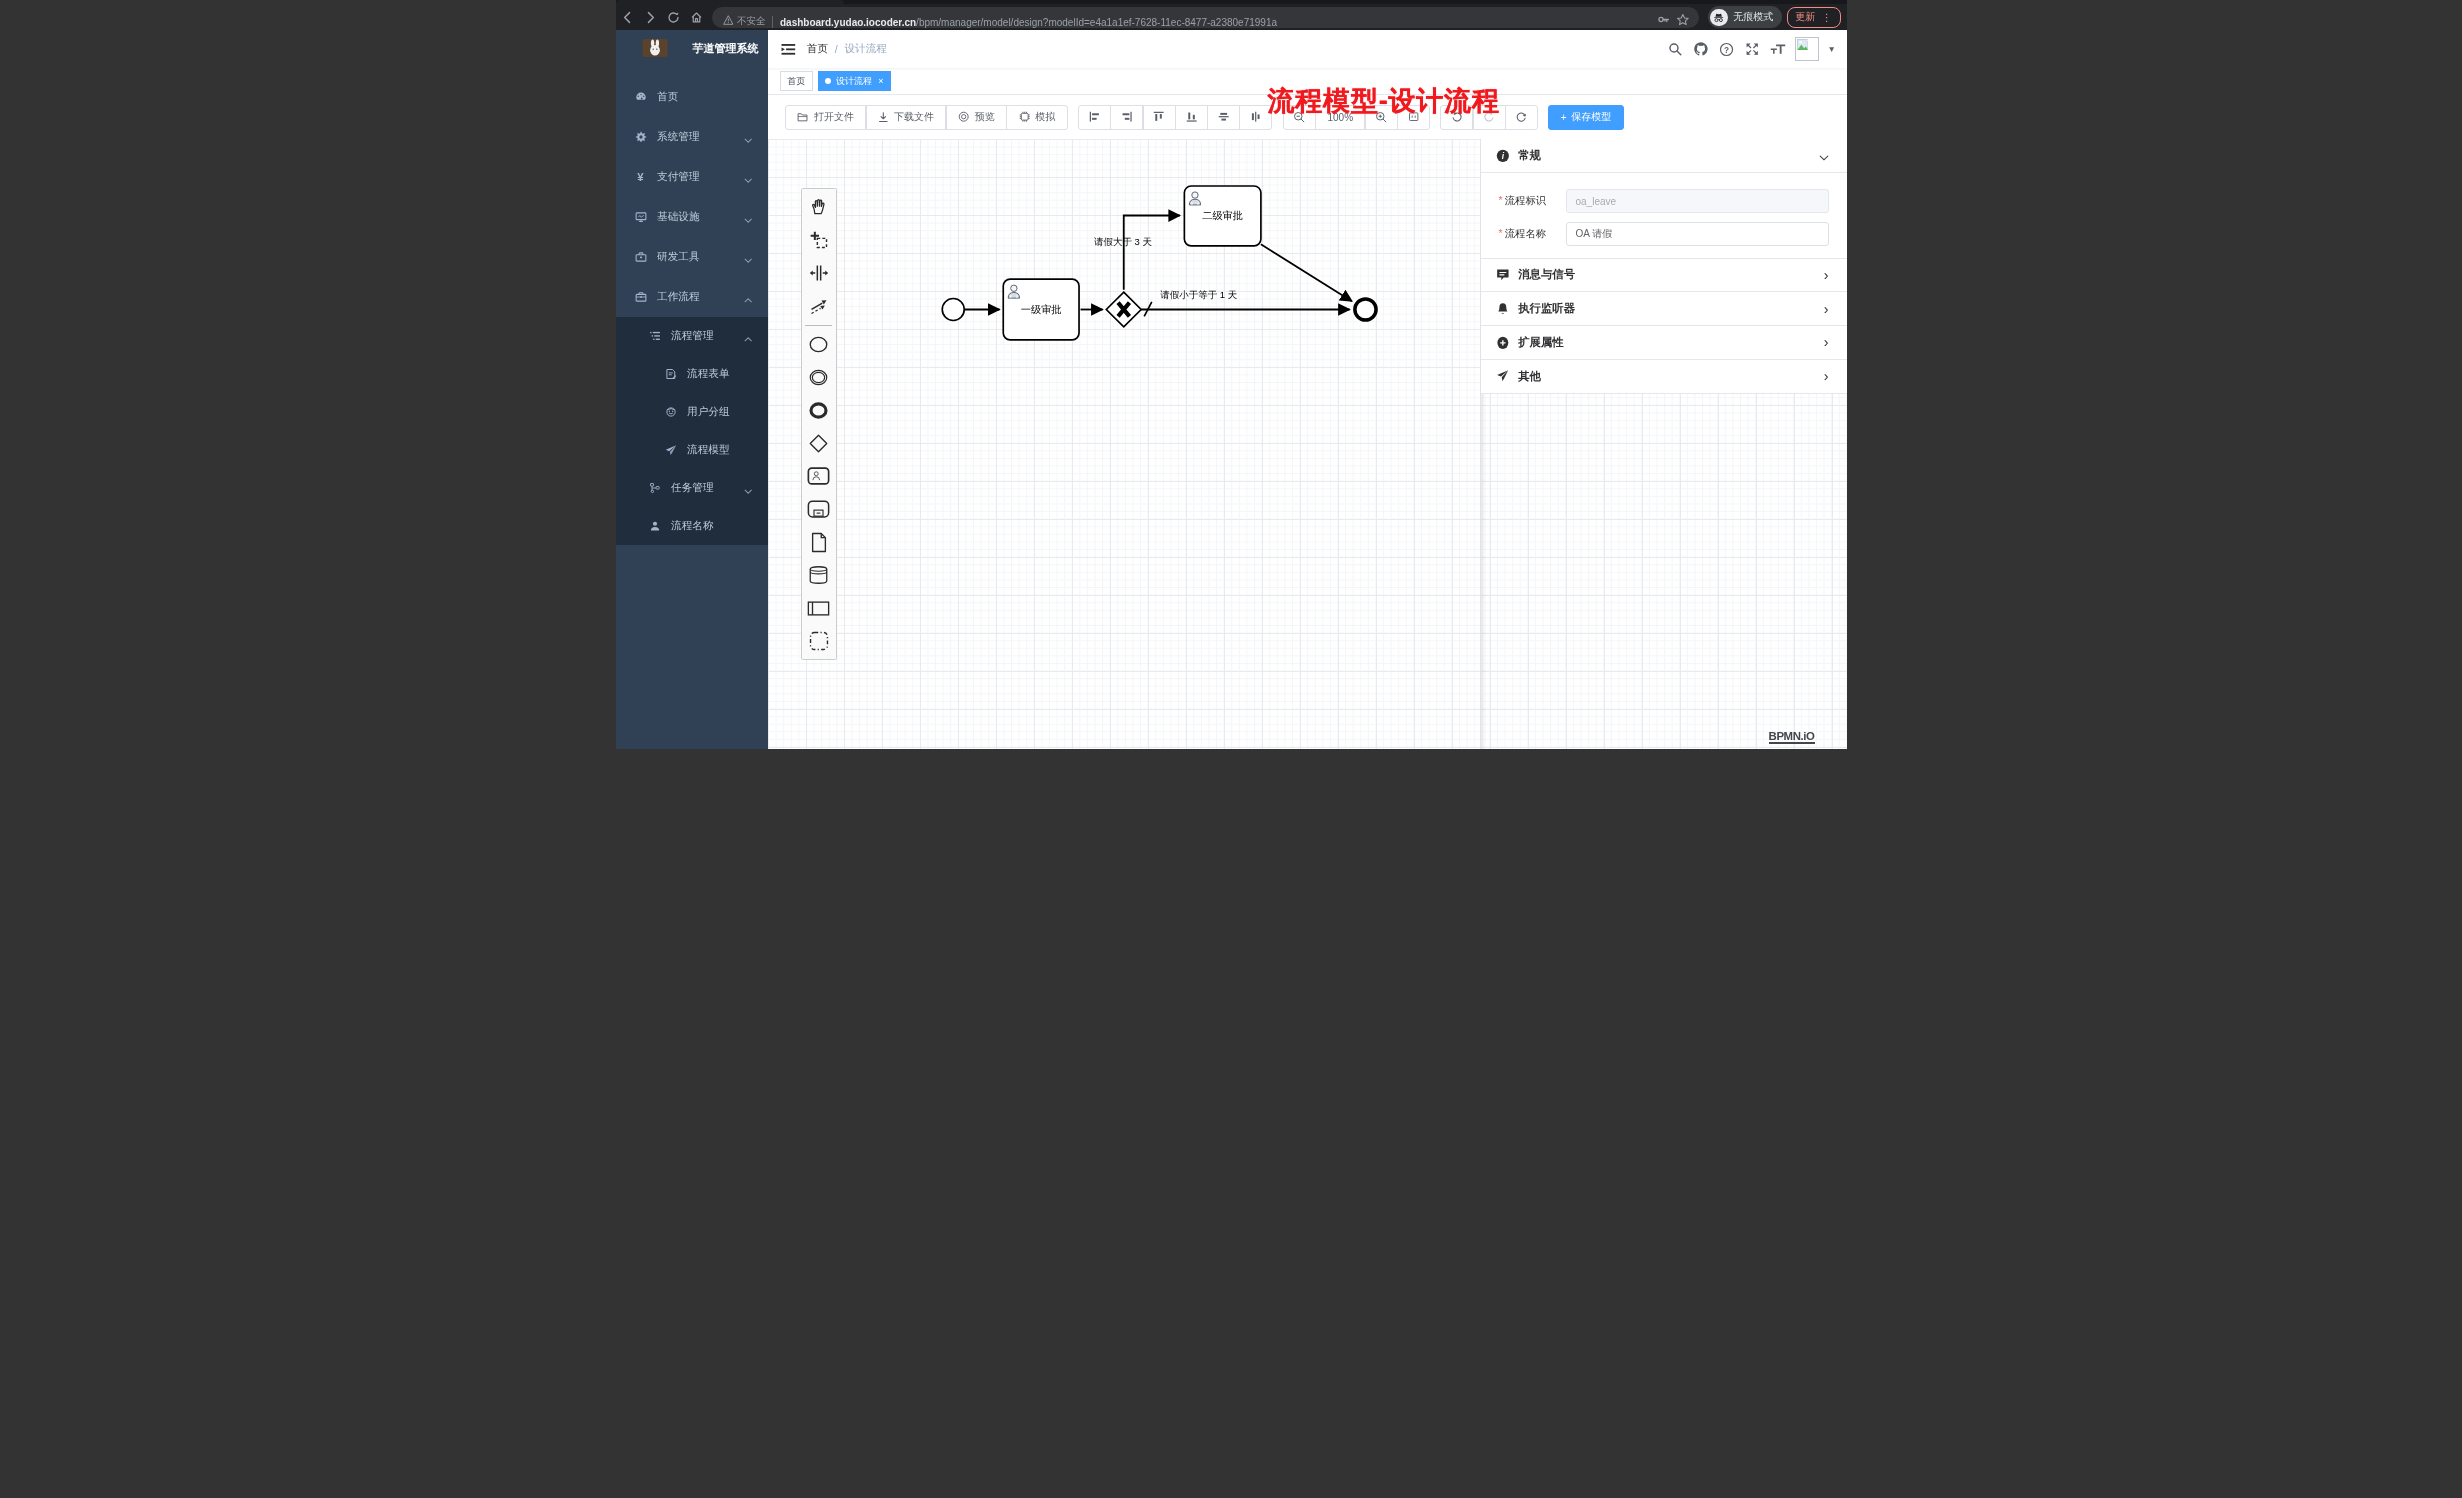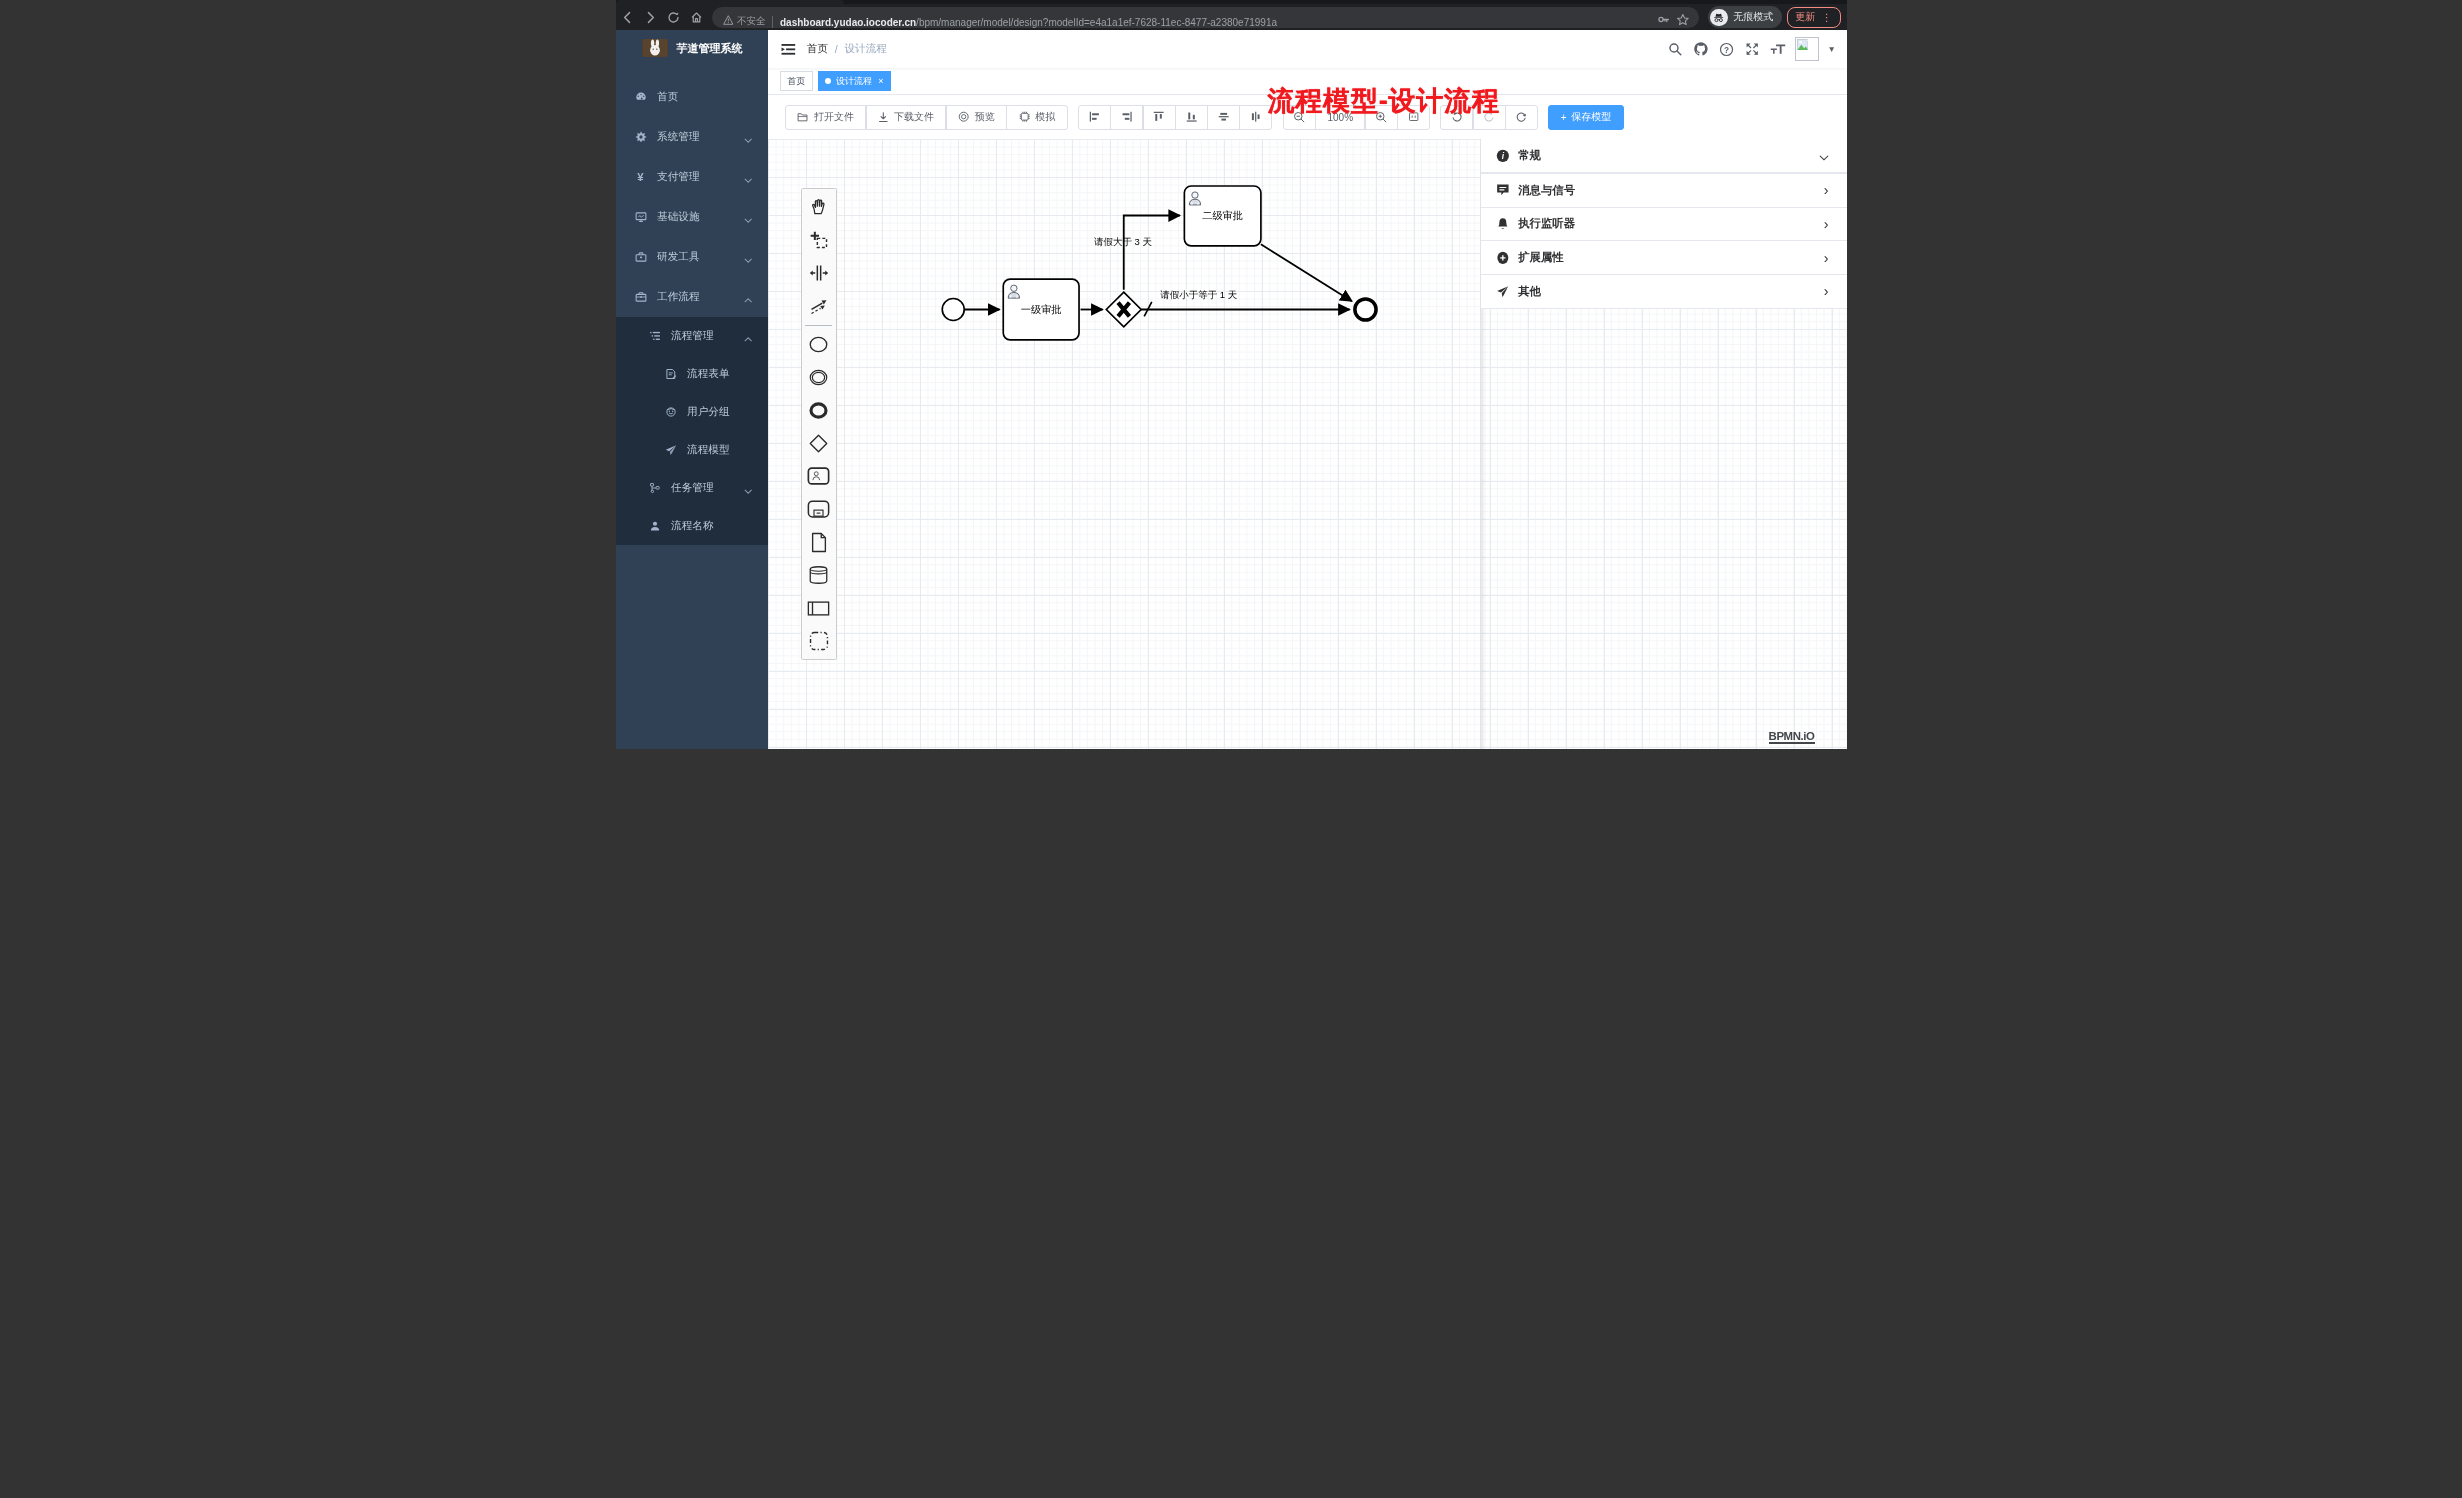--- a/index.html
+++ b/index.html
@@ -21,21 +21,21 @@
   .url .path { color:#9aa0a6; }
   .omni-right { display:flex; align-items:center; gap:3px; color:#9aa0a6; }
   .incog { display:flex; align-items:center; gap:5.3px; background:#3c4043; border-radius:11.4px; height:22px; padding:1.5px 9px 1.5px 2.3px; color:#e8eaed; font-size:10px; margin:0 4.6px; flex:0 0 auto; }
   .incog-circ { width:17.5px; height:17.5px; border-radius:50%; background:#e8eaed; display:flex; align-items:center; justify-content:center; }
   .update-pill { display:flex; align-items:center; gap:6px; border:1.1px solid #f28b82; color:#f28b82; border-radius:8px; height:20.5px; padding:0 7.6px; font-size:10px; margin-right:6px; flex:0 0 auto; }
   .dots { font-size:10.6px; line-height:1; letter-spacing:0; }
 
   
   .app { position:absolute; top:30px; left:0; right:0; bottom:0; }
   .sidebar { position:absolute; left:0; top:0; bottom:0; width:152px; background:#304156; overflow:hidden; }
-  .logo-row { display:flex; align-items:center; gap:9px; padding:9px 0 9px 26px; }
+  .logo-row { display:flex; align-items:center; gap:25px; padding:9px 0 9px 26px; }
   .logo-img { width:26px; height:18px; border-radius:2.3px; overflow:hidden; background:#4a3826; flex:0 0 auto; }
   .logo-title { color:#fff; font-size:11px; font-weight:bold; white-space:nowrap; }
   .menu { margin-top:10.6px; }
   .mi { position:relative; height:40px; display:flex; align-items:center; color:#bfcbd9; font-size:10.6px; cursor:pointer; }
   .mi .ic { width:12px; height:12px; margin-right:10.6px; display:flex; align-items:center; justify-content:center; color:#a3b4cc; flex:0 0 auto; }
   .mi.l1 { padding-left:19px; }
   .mi.l2 { padding-left:33px; height:38px; }
   .mi.l3 { padding-left:49px; height:38px; }
   .submenu { background:#1f2d3d; }
   .chev { position:absolute; right:15px; top:50%; margin-top:-3px; color:#8a97a8; }
@@ -690,20 +690,30 @@
                   <circle cx="9" cy="9" r="8" fill="#303133"></circle>
                   <text x="9" y="13.2" text-anchor="middle" font-size="11" font-style="italic" font-weight="bold" fill="#fff">i</text>
                 </svg>
               </span>
             <span>常规</span>
             <span class="rchev"><svg width="10" height="6" viewBox="0 0 13 8">
                   <path d="M1 1 L6.5 6.5 L12 1" stroke="#303133" stroke-width="1.4" fill="none"></path>
                 </svg></span>
           </div>
           <div class="sect-sep"></div>
+          <div class="gen-body">
+            <div class="frow">
+              <span class="flabel"><span class="req">*</span><span>流程标识</span></span>
+              <input class="finput disabled" readonly="" value="oa_leave" style="">
+            </div>
+            <div class="frow">
+              <span class="flabel"><span class="req">*</span><span>流程名称</span></span>
+              <input class="finput" value="OA 请假" style="">
+            </div>
+          </div>
           <div class="sect-sep"></div>
           <div class="sect-head">
             <span class="sic">
                 <svg width="13.7" height="13.7" viewBox="0 0 18 18" fill="#303133">
                   <path d="M1.5 2 H16.5 V12.5 H10 L7 16 L7 12.5 H1.5 Z"></path>
                   <path d="M4.5 6 H13.5 M4.5 9 H11" stroke="#fff" stroke-width="1.4"></path>
                 </svg>
               </span>
             <span>消息与信号</span>
             <span class="rchev">›</span>

